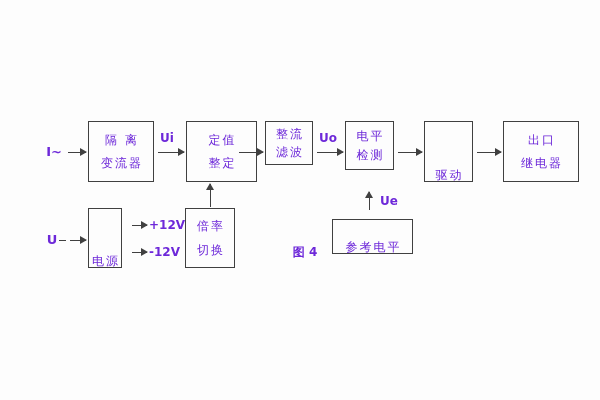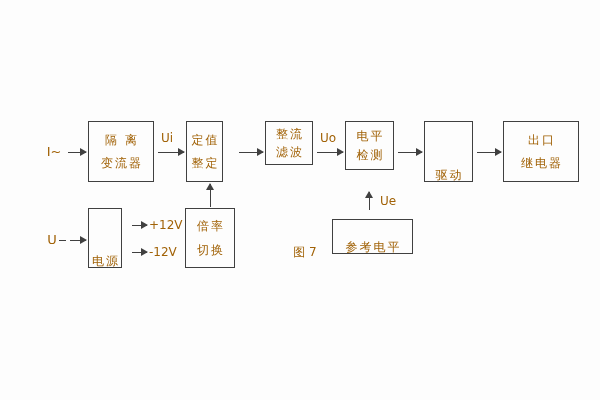--- a/index.html
+++ b/index.html
@@ -1,37 +1,37 @@
 <!DOCTYPE html>
 <html><head>
 <meta charset="utf-8">
 <style>
   html, body { margin:0; padding:0; background:#fdfdfd; }
   #canvas {
     position:relative; width:600px; height:400px;
     background:#fdfdfd;
     font-family:"DejaVu Sans","Liberation Sans",sans-serif;
-    color:#a16207; overflow:hidden;
+    color:#6d28d9; overflow:hidden;
   }
   
   .blk {
     position:absolute; box-sizing:border-box;
     border:1px solid #404040; background:#fdfdfd;
     display:flex; flex-direction:column; align-items:center;
     justify-content:space-evenly;
     font-size:12px; line-height:1; letter-spacing:2px;
     text-indent:2px; 
     white-space:nowrap;
   }
   .blk.single { justify-content:flex-end; }
   .blk span { display:block; }
   
   .lbl {
     position:absolute; font-size:12px; line-height:13px;
-    white-space:nowrap; letter-spacing:0;
+    white-space:nowrap; letter-spacing:0;font-weight:bold;
   }
   .ctr { transform:translateX(-50%); }
   
   .ah { position:absolute; height:1px; background:#404040; }
   .ah::after {
     content:""; position:absolute; right:-1px; top:-4px;
     width:0; height:0;
     border-left:7px solid #404040;
     border-top:4px solid transparent; border-bottom:4px solid transparent;
   }
@@ -41,21 +41,21 @@
     content:""; position:absolute; top:-1px; left:-4px;
     width:0; height:0;
     border-bottom:7px solid #404040;
     border-left:4px solid transparent; border-right:4px solid transparent;
   }
   
   .seg { position:absolute; height:1px; background:#404040; }
 
   
   #b-iso   { left:88px;  top:121px; width:66px; height:61px; }
-  #b-set   { left:186px; top:121px; width:37px; height:61px; }
+  #b-set   { left:186px; top:121px; width:71px; height:61px; }
   #b-rect  { left:265px; top:121px; width:48px; height:44px; }
   #b-level { left:345px; top:121px; width:49px; height:49px; }
   #b-drive { left:424px; top:121px; width:49px; height:61px; }
   #b-relay { left:503px; top:121px; width:76px; height:61px;font-family:Liberation Serif, serif; }
   #b-power { left:88px;  top:208px; width:34px; height:60px; }
   #b-ratio { left:185px; top:208px; width:50px; height:60px; }
   #b-ref   { left:332px; top:219px; width:81px; height:35px; }
 
   
   #l-iin   { left:54px;  top:145px; font-size:13px; }
@@ -121,21 +121,21 @@
     <span>参考电平</span>
   </div>
 
   <div class="lbl ctr" id="l-iin">I~</div>
   <div class="lbl ctr" id="l-uin">U</div>
   <div class="lbl ctr" id="l-ui">Ui</div>
   <div class="lbl ctr" id="l-uo">Uo</div>
   <div class="lbl" id="l-ue">Ue</div>
   <div class="lbl" id="l-p12">+12V</div>
   <div class="lbl" id="l-n12">-12V</div>
-  <div class="lbl ctr" id="l-cap">图 7</div>
+  <div class="lbl ctr" id="l-cap">图 4</div>
 
   <div class="ah" id="a-iin"></div>
   <div class="ah" id="a-ui"></div>
   <div class="ah" id="a-set"></div>
   <div class="ah" id="a-uo"></div>
   <div class="ah" id="a-lvl"></div>
   <div class="ah" id="a-drv"></div>
   <div class="seg" id="s-uin"></div>
   <div class="ah" id="a-uin"></div>
   <div class="ah" id="a-p12"></div>

